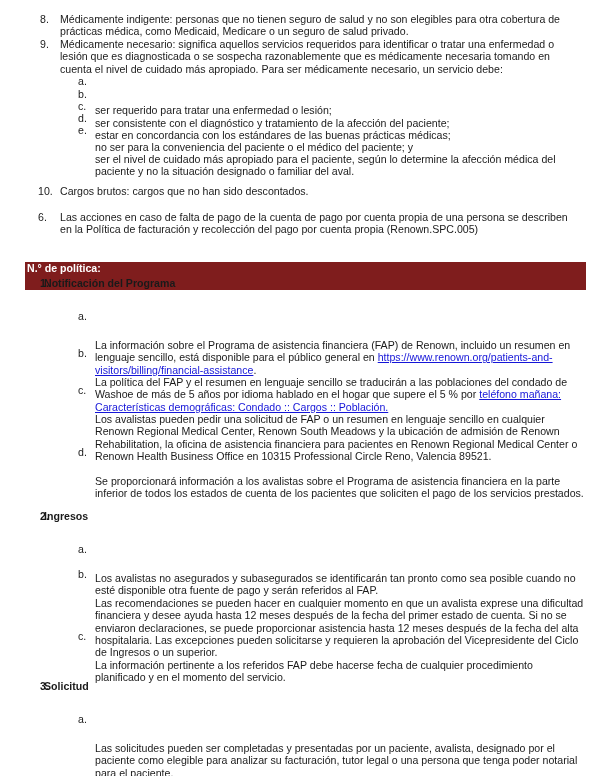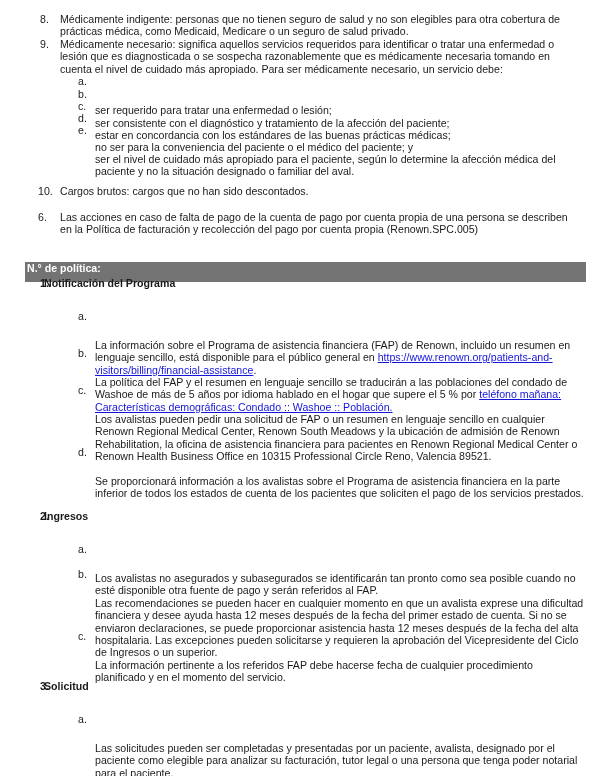--- a/index.html
+++ b/index.html
@@ -9,22 +9,22 @@
   }
   .page { position: absolute; left: 0; top: 0; width: 600px; height: 776px; }
   .item { position: absolute; }
   .num { position: absolute; left: 40px; }
   .txt { position: absolute; left: 60px; width: 520px; }
   .sub { position: absolute; }
   .sub .lt { position: absolute; left: 78px; }
   .sub .st { position: absolute; left: 95px; width: 490px; margin-top: 29px; }
   a.lnk { color: #1515d8; text-decoration: underline; }
   .bar {
-    position: absolute; left: 25px; top: 262px; width: 559px; height: 20px;
-    background: #737373; color: #ffffff; font-weight: bold; padding-left: 2px; line-height: 12px;
+    position: absolute; left: 25px; top: 262px; width: 559px; height: 28px;
+    background: #7f1d1d; color: #ffffff; font-weight: bold; padding-left: 2px; line-height: 12px;
   }
   .sec { position: absolute; font-weight: bold; }
   .sec .n { position: absolute; left: 40px; }
   .sec .t { position: absolute; left: 44px; white-space: nowrap; }
 </style>
 </head>
 <body>
 
 <div class="page">
 
@@ -75,21 +75,21 @@
     <span class="t">Notificación del Programa</span>
   </div>
 
   <div class="sub" style="top:310px">
     <span class="lt">a.</span>
     <span class="st"><span>La información sobre el Programa de asistencia financiera (FAP) de Renown, incluido un resumen en lenguaje sencillo, está disponible para el público general en </span><a class="lnk" href="#">https://www.renown.org/patients-and-visitors/billing/financial-assistance</a><span>.</span></span>
   </div>
 
   <div class="sub" style="top:347px">
     <span class="lt">b.</span>
-    <span class="st"><span>La política del FAP y el resumen en lenguaje sencillo se traducirán a las poblaciones del condado de Washoe de más de 5 años por idioma hablado en el hogar que supere el 5 % por </span><a class="lnk" href="#">teléfono mañana:</a> <a class="lnk" href="#">Características demográficas: Condado :: Washoe :: Población.</a></span>
+    <span class="st"><span>La política del FAP y el resumen en lenguaje sencillo se traducirán a las poblaciones del condado de Washoe de más de 5 años por idioma hablado en el hogar que supere el 5 % por </span><a class="lnk" href="#">teléfono mañana:</a> <a class="lnk" href="#">Características demográficas: Condado :: Cargos :: Población.</a></span>
   </div>
 
   <div class="sub" style="top:384px">
     <span class="lt">c.</span>
     <span class="st">Los avalistas pueden pedir una solicitud de FAP o un resumen en lenguaje sencillo en cualquier Renown Regional Medical Center, Renown South Meadows y la ubicación de admisión de Renown Rehabilitation, la oficina de asistencia financiera para pacientes en Renown Regional Medical Center o Renown Health Business Office en 10315 Professional Circle Reno, Valencia 89521.</span>
   </div>
 
   <div class="sub" style="top:446px">
     <span class="lt">d.</span>
     <span class="st">Se proporcionará información a los avalistas sobre el Programa de asistencia financiera en la parte inferior de todos los estados de cuenta de los pacientes que soliciten el pago de los servicios prestados.</span>

